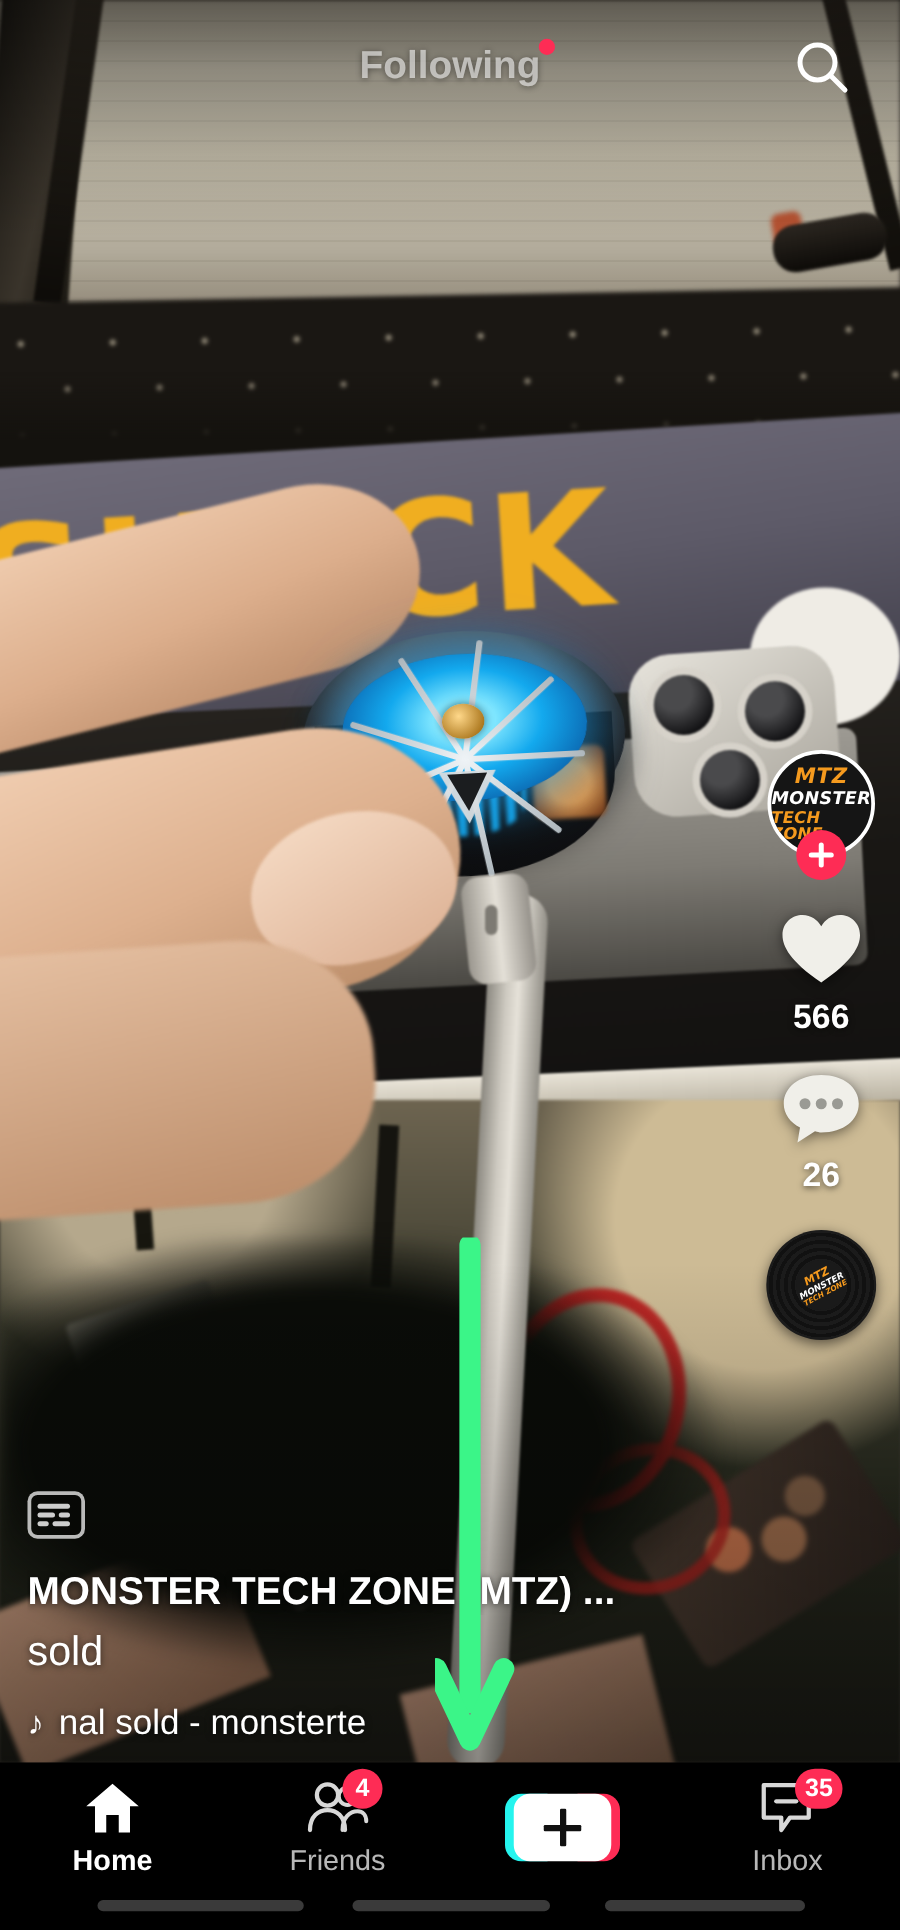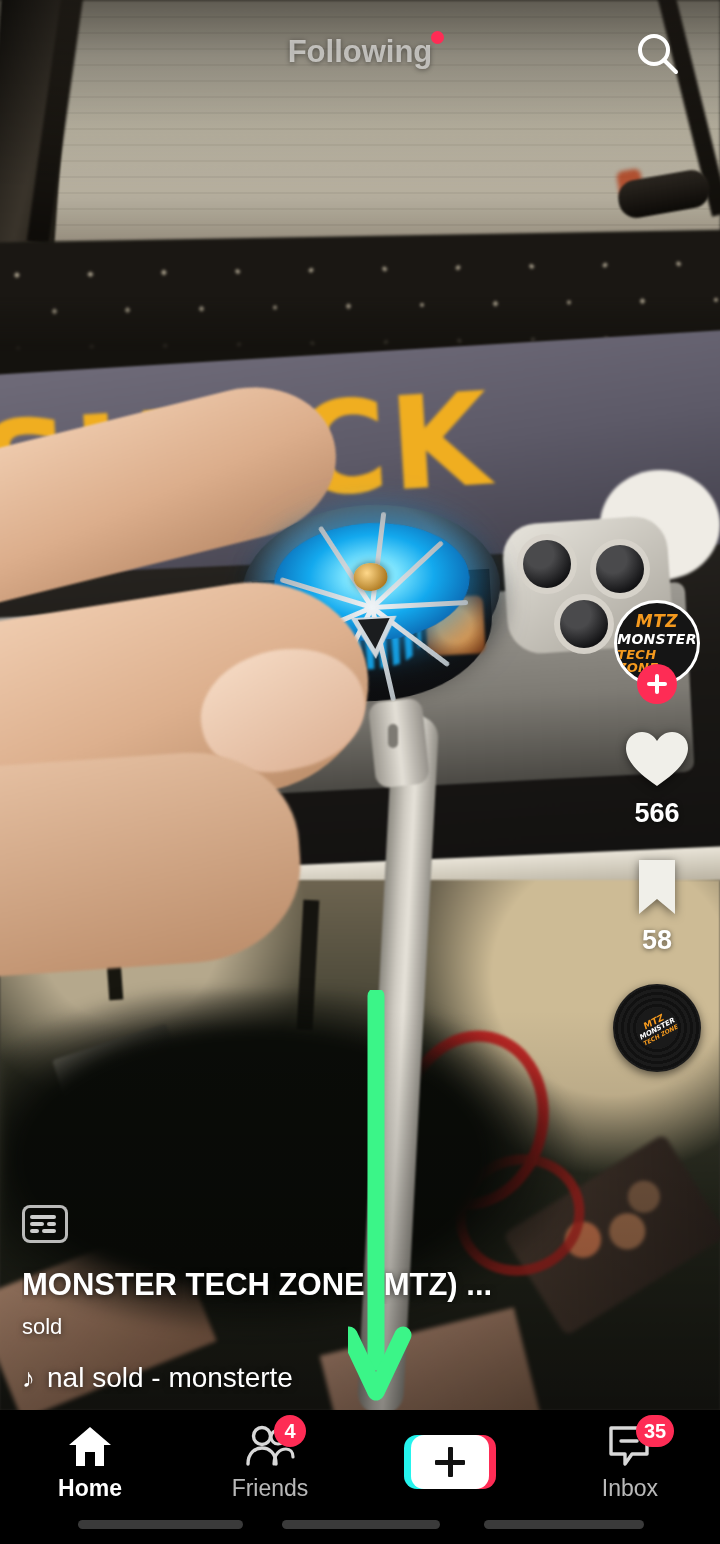--- a/index.html
+++ b/index.html
@@ -495,21 +495,21 @@
   .cc-row{ display:flex; gap:3px; }
   .cc-bar{ height:4px; border-radius:2px; background:rgba(255,255,255,.8); }
   .cap-title{
     font-size:31px; font-weight:bold; color:#fff;
     text-shadow:0 1px 6px rgba(0,0,0,.6);
     white-space:nowrap; overflow:hidden;
     line-height:1.18;
   }
   .cap-sub{
     margin-top:10px;
-    font-size:22px; color:#fff; font-weight:normal;
+    font-size:33px; color:#fff; font-weight:normal;
     text-shadow:0 1px 6px rgba(0,0,0,.6);
   }
   .cap-translate{
     margin-top:14px;
     font-size:24px; font-weight:bold; color:#fff;
     text-shadow:0 1px 6px rgba(0,0,0,.6);
     cursor:pointer;
   }
   .cap-sound{
     margin-top:22px;
@@ -717,29 +717,32 @@
 
     <div class="rail-item">
       <div class="rail-icon">
         <svg width="66" height="62" viewBox="0 0 66 62">
           <path d="M33 57 C 8 40 2 28 2 19 C 2 9 10 3 18 3 C 25 3 30 7 33 12 C 36 7 41 3 48 3 C 56 3 64 9 64 19 C 64 28 58 40 33 57 Z" fill="#f0efe9"></path>
         </svg>
       </div>
       <div class="rail-count">566</div>
     </div>
 
-
     <div class="rail-item">
       <div class="rail-icon">
         <svg width="66" height="62" viewBox="0 0 66 62">
-          <path d="M15 4 L 51 4 L 51 58 L 33 43 L 15 58 Z" fill="#f0efe9"></path>
+          <path d="M33 4 C 15 4 3 14 3 27 C 3 35 8 42 16 46 L 14 58 L 28 49 C 30 49.5 31.5 50 33 50 C 51 50 63 40 63 27 C 63 14 51 4 33 4 Z" fill="#f0efe9"></path>
+          <circle cx="20" cy="27" r="4.4" fill="#9a9a94"></circle>
+          <circle cx="33" cy="27" r="4.4" fill="#9a9a94"></circle>
+          <circle cx="46" cy="27" r="4.4" fill="#9a9a94"></circle>
         </svg>
       </div>
-      <div class="rail-count">58</div>
-    </div>
+      <div class="rail-count">26</div>
+    </div>
+
 
 
     <div class="disc">
       <div class="disc-label">
         <span class="disc-l1">MTZ</span>
         <span class="disc-l2">MONSTER</span>
         <span class="disc-l3">TECH ZONE</span>
       </div>
     </div>
 

